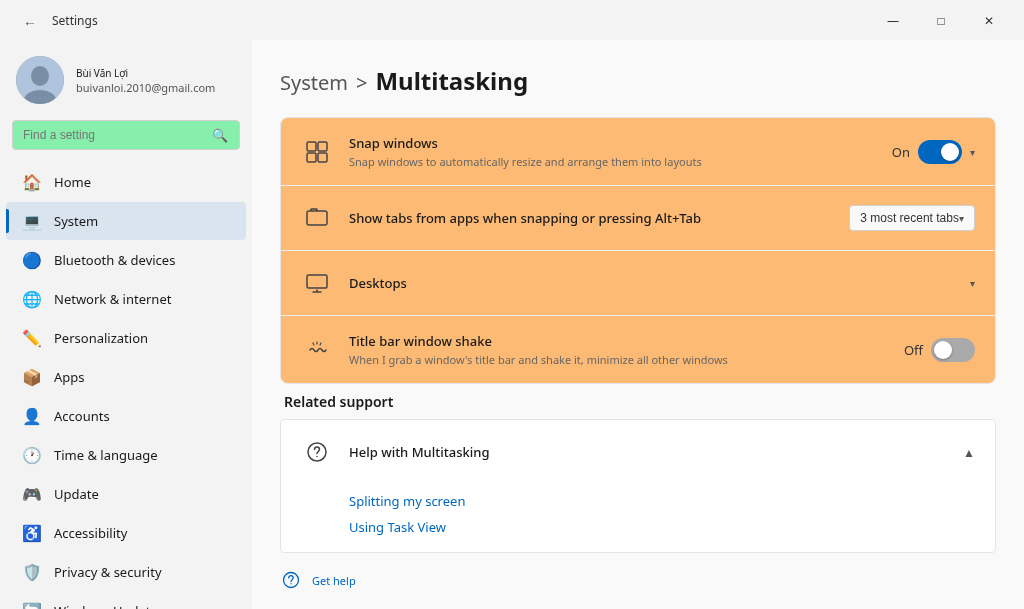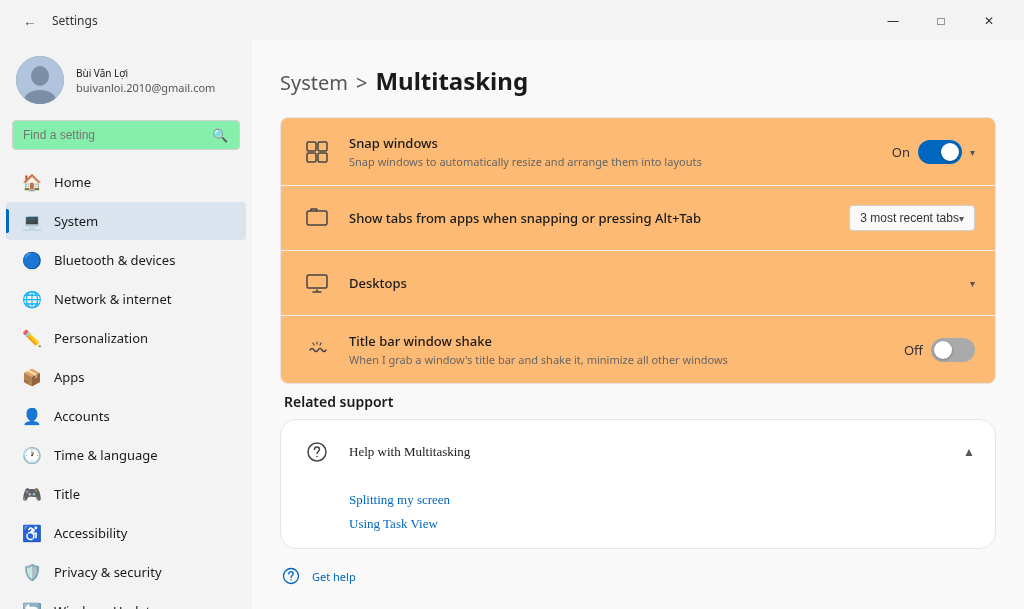--- a/index.html
+++ b/index.html
@@ -267,23 +267,22 @@
     .related-title {
       font-size: 14px;
       font-weight: 600;
       color: #1a1a1a;
       margin-bottom: 8px;
       padding-left: 4px;
     }
 
     .help-section {
       background: white;
-      border-radius: 16px;
+      border-radius: 4px;
       border: 1px solid #e5e5e5;
-      font-family: Liberation Serif, serif;
     }
     .help-header {
       display: flex;
       align-items: center;
       padding: 16px 20px;
       gap: 16px;
       cursor: pointer;
       justify-content: space-between;
     }
     .help-header-left { display: flex; align-items: center; gap: 16px; }
@@ -393,21 +392,21 @@
         <div class="nav-item">
       <span class="nav-icon">👤</span>
       <span>Accounts</span>
     </div>
         <div class="nav-item">
       <span class="nav-icon">🕐</span>
       <span>Time &amp; language</span>
     </div>
         <div class="nav-item">
       <span class="nav-icon">🎮</span>
-      <span>Title</span>
+      <span>Update</span>
     </div>
         <div class="nav-item">
       <span class="nav-icon">♿</span>
       <span>Accessibility</span>
     </div>
         <div class="nav-item">
       <span class="nav-icon">🛡️</span>
       <span>Privacy &amp; security</span>
     </div>
         <div class="nav-item">

